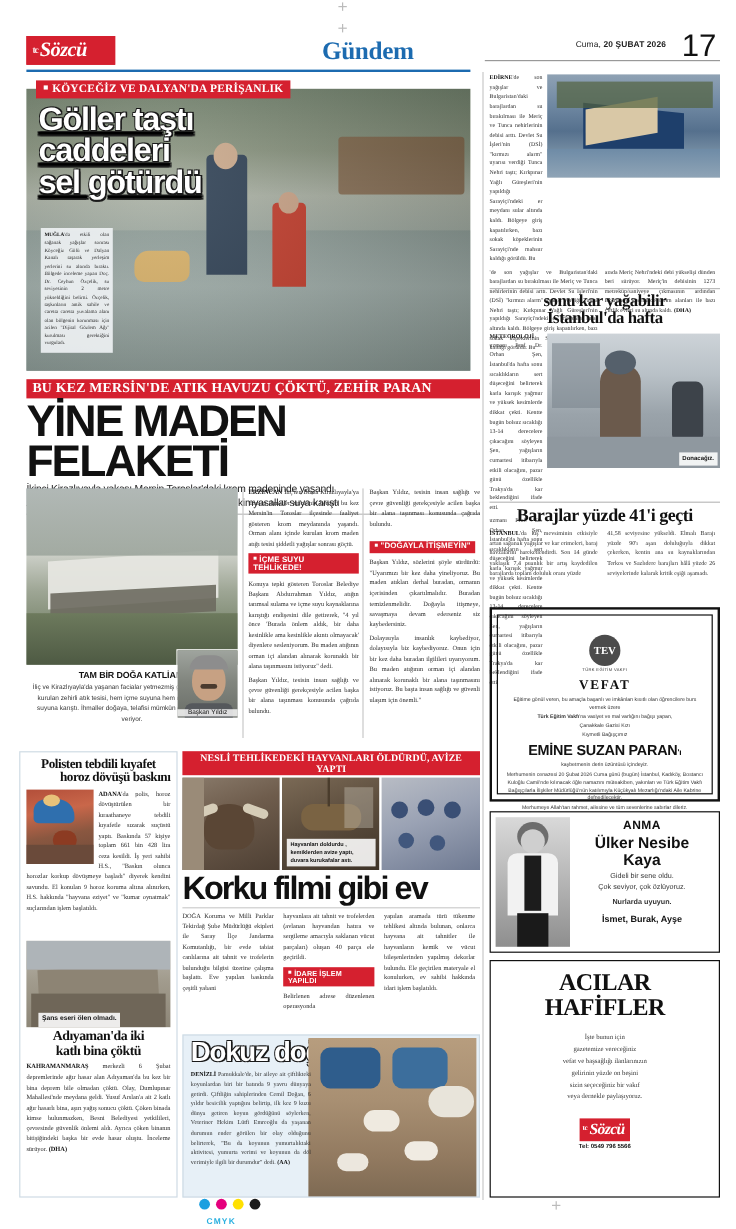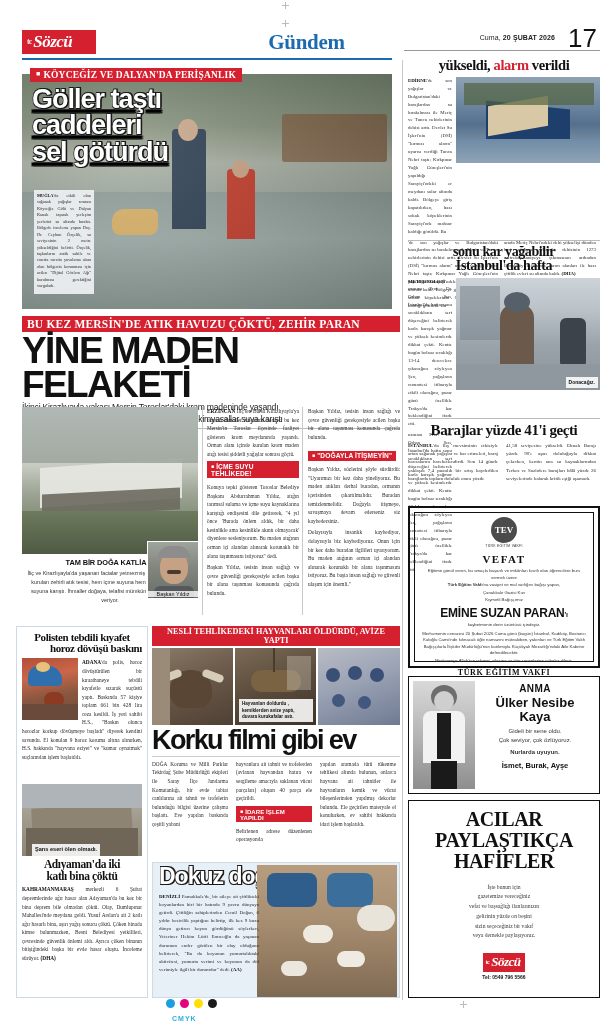--- a/index.html
+++ b/index.html
@@ -327,25 +327,20 @@
       <div style="position:absolute;left:24px;top:96px;width:26px;height:15px;background:#ece7de;border-radius:8px;"></div>
     </div>
     <div style="position:absolute;left:6px;top:30px;width:100px;">
       <div class="body-txt" style="font-size:5px;"><b>DENİZLİ</b><span> Pamukkale'de, bir aileye ait çiftlikteki koyunlardan biri bir batında 9 yavru dünyaya getirdi. Çiftliğin sahiplerinden Cemil Doğan, 6 yıldır besicilik yaptığını belirtip, ilk kez 9 kuzu dünya getiren koyun gördüğünü söylerken, Veteriner Hekim Lütfi Emreoğlu da yaşanan durumun ender görülen bir olay olduğunu belirterek, "Bu da koyunun yumurtalıktaki aktivitesi, yumurta verimi ve koyunun da döl verimiyle ilgili bir durumdur" dedi.</span> <b>(AA)</b></div>
     </div>
   </div>
 
   <div class="col-sep" style="left:402px;top:60px;height:940px;"></div>
 
   <div style="position:absolute;left:408px;top:58px;width:192px;">
-    <div class="serif-hl" style="font-size:14.5px;text-align:center;">
-      <span>yükseldi,</span>
-      <span style="color:#d5202f;">alarm</span>
-      <span>verildi</span>
-    </div>
     <div style="display:flex;gap:4px;margin-top:4px;">
       <div style="width:44px;">
         <div class="body-txt" style="font-size:4.9px;"><b>EDİRNE</b><span>'de son yağışlar ve Bulgaristan'daki barajlardan su bırakılması ile Meriç ve Tunca nehirlerinin debisi arttı. Devlet Su İşleri'nin (DSİ) "kırmızı alarm" uyarısı verdiği Tunca Nehri taştı; Kırkpınar Yağlı Güreşleri'nin yapıldığı Sarayiçi'ndeki er meydanı sular altında kaldı. Bölgeye giriş kapatılırken, bazı sokak köpeklerinin Sarayiçi'nde mahsur kaldığı görüldü. Bu</span></div>
       </div>
       <div style="width:144px;">
         <div class="photo ph-river" style="width:144px;height:86px;">
           <div style="position:absolute;left:30px;top:28px;width:84px;height:40px;background:#1e3f6b;transform:skewY(6deg);"></div>
           <div style="position:absolute;left:32px;top:24px;width:60px;height:30px;background:#d9c8a6;transform:skewY(-10deg);"></div>
           <div style="position:absolute;left:0;top:62px;width:100%;height:24px;background:linear-gradient(180deg,#6e8ba6,#8fa4b6);"></div>
           <div style="position:absolute;left:8px;top:6px;width:130px;height:22px;background:#52633f;opacity:.7;"></div>
@@ -391,21 +386,21 @@
       <div style="width:90px;">
         <div class="body-txt" style="font-size:5px;"><b>İSTANBUL</b><span>'da kış mevsiminin etkisiyle artan sağanak yağışlar ve kar erimeleri, baraj havzalarını hareketlendirdi. Son 14 günde yaklaşık 7,4 puanlık bir artış kaydedilen barajlarda toplam doluluk oranı yüzde</span></div>
       </div>
       <div style="width:90px;">
         <div class="body-txt" style="font-size:5px;">41,58 seviyesine yükseldi. Elmalı Barajı yüzde 90'ı aşan doluluğuyla dikkat çekerken, kentin ana su kaynaklarından Terkos ve Sazlıdere barajları hâlâ yüzde 26 seviyelerinde kalarak kritik eşiği aşamadı.</div>
       </div>
     </div>
   </div>
 
   <div class="ad-vefat" style="position:absolute;left:408px;top:506px;width:192px;height:162px;">
-    <div class="ad-inner" style="height:100%;padding:4px 7px;">
+    <div class="ad-inner" style="height:100%;padding:16px 7px;">
       <div class="tev-logo">
           <span>TEV</span>
         </div>
       <div class="tiny" style="font-size:3.4px;margin-top:1px;letter-spacing:.3px;">TÜRK EĞİTİM VAKFI</div>
       <div class="vefat-word" style="margin-top:4px;">VEFAT</div>
       <div class="tiny" style="margin-top:3px;">Eğitime gönül veren, bu amaçla başarılı ve imkânları kısıtlı olan öğrencilere burs vermek üzere</div>
       <div class="tiny" style="margin-top:1px;"><b>Türk Eğitim Vakfı</b><span>'na vasiyet ve mal varlığını bağışı yapan,</span></div>
       <div class="tiny" style="margin-top:2px;">Çanakkale Gazisi Kızı</div>
       <div class="tiny">Kıymetli Bağışçımız</div>
       <div class="name-big" style="margin-top:3px;"><span>EMİNE SUZAN PARAN</span><span style="font-size:7px;">'ı</span></div>
@@ -432,21 +427,20 @@
         <div class="anma-line" style="margin-top:4px;">Gideli bir sene oldu.</div>
         <div class="anma-line">Çok seviyor, çok özlüyoruz.</div>
         <div class="anma-line" style="font-weight:bold;margin-top:3px;">Nurlarda uyuyun.</div>
         <div class="anma-sign" style="margin-top:4px;">İsmet, Burak, Ayşe</div>
       </div>
     </div>
   </div>
 
   <div class="ad-box" style="position:absolute;left:408px;top:800px;width:192px;height:198px;padding:8px 10px;text-align:center;">
     <div class="acilar-l">ACILAR</div>
-    <div class="acilar-l">PAYLAŞTIKÇA</div>
     <div class="acilar-l">HAFİFLER</div>
     <div style="margin-top:10px;">
       <div class="acilar-body">İşte bunun için</div>
       <div class="acilar-body">gazetemize vereceğiniz</div>
       <div class="acilar-body">vefat ve başsağlığı ilanlarınızın</div>
       <div class="acilar-body">gelirinin yüzde on beşini</div>
       <div class="acilar-body">sizin seçeceğiniz bir vakıf</div>
       <div class="acilar-body">veya dernekle paylaşıyoruz.</div>
     </div>
     <div style="margin-top:9px;">

